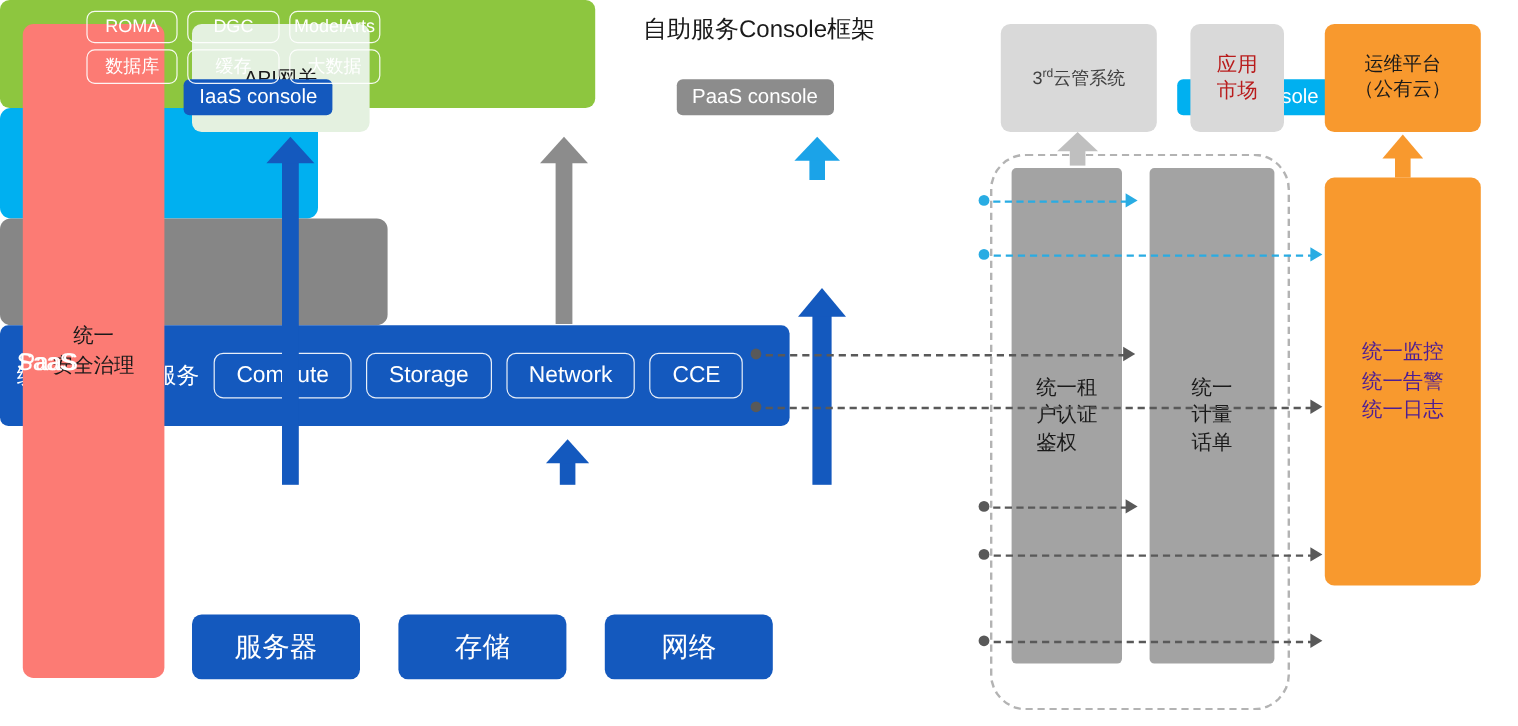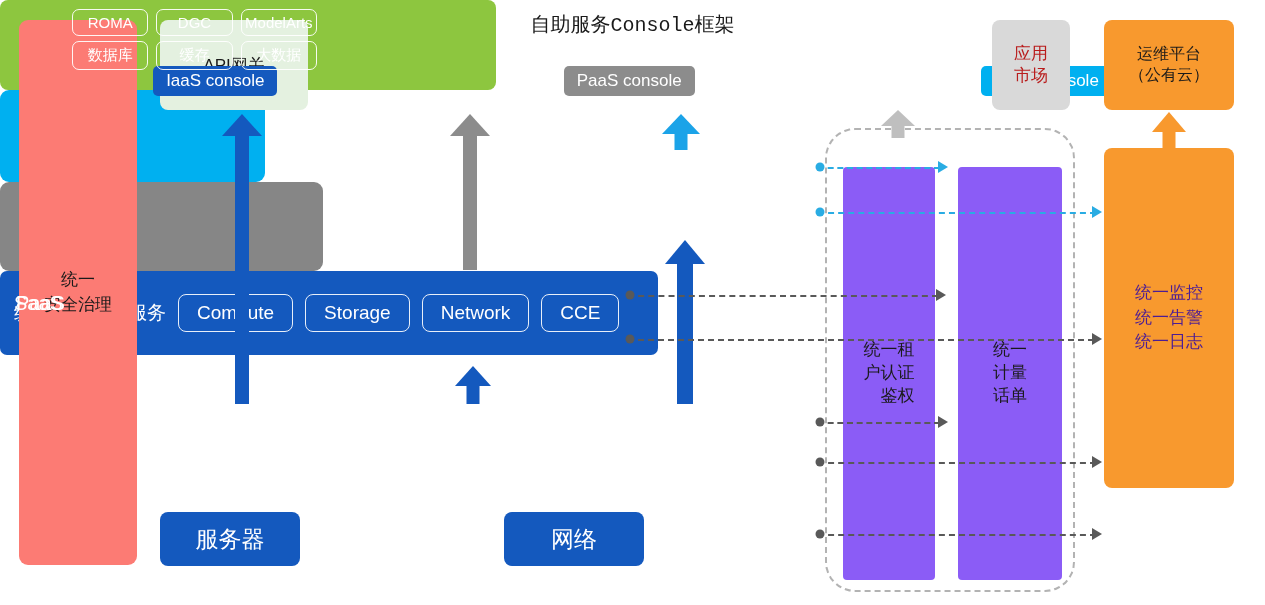--- a/index.html
+++ b/index.html
@@ -29,21 +29,21 @@
   }
 
   
   .panel-console {
     left: 322px; top: 20px; width: 496px; height: 90px;
     background: #8dc63f; border-radius: 8px;
     display: block;
   }
   .console-title {
     position: absolute; left: 0; top: 11px; width: 100%;
-    text-align: center; font-size: 20px; color: #1a1a1a; font-family: Liberation Mono, monospace;
+    text-align: center; font-size: 20px; color: #1a1a1a;
   }
   .console-chips {
     position: absolute; left: 0; top: 66px; width: 100%;
     display: flex; justify-content: space-around; align-items: flex-start;
     padding: 0 10px;
   }
   .chip {
     border-radius: 5px; color: #fff; font-size: 17px;
     padding: 5px 13px; white-space: nowrap;
   }
@@ -132,23 +132,23 @@
   .hw2 { left: 332px; width: 140px; }
   .hw3 { left: 504px; width: 140px; }
   .hw4 { left: 676px; width: 142px; }
 
   
   .dashed-zone {
     position: absolute; left: 825px; top: 128px; width: 250px; height: 464px;
     border: 2.4px dashed #b3b3b3; border-radius: 30px;
   }
   .svc-col {
-    position: absolute; background: #8b5cf6; border-radius: 4px;
+    position: absolute; background: #a3a3a3; border-radius: 4px;
     color: #1a1a1a; font-size: 17px; line-height: 1.35; white-space: pre-line;
-    display: flex; align-items: center; justify-content: center; text-align: right; margin-top: 27px;
+    display: flex; align-items: center; justify-content: center; text-align: left;
   }
   .svc-auth  { left: 843px; top: 140px; width: 92px;  height: 413px; }
   .svc-meter { left: 958px; top: 140px; width: 104px; height: 413px; }
 
   
   .arrow-up { position: absolute; }
   .arrow-up .shaft { position: absolute; left: 50%; transform: translateX(-50%); bottom: 0; }
   .arrow-up .head {
     position: absolute; left: 50%; transform: translateX(-50%); top: 0;
     width: 0; height: 0; border-style: solid; border-color: transparent;
@@ -183,20 +183,23 @@
 
   <div class="panel-console">
     <div class="console-title">自助服务Console框架</div>
     <div class="console-chips">
       <span class="chip iaas">IaaS console</span>
       <span class="chip paas">PaaS console</span>
       <span class="chip saas">SaaS console</span>
     </div>
   </div>
 
+  <div class="box panel-3rd">
+    <span><span>3</span><sup>rd</sup><span>云管系统</span></span>
+  </div>
   <div class="box panel-market">应用
 市场</div>
 
   <div class="box panel-opstop">运维平台
 （公有云）</div>
   <div class="box panel-opsbody">统一监控
 统一告警
 统一日志</div>
 
   <div class="panel-saas">
@@ -217,20 +220,21 @@
 
   <div class="panel-infra">
     <span class="infra-label">统一基础设施服务</span>
     <span class="infra-chip">Compute</span>
     <span class="infra-chip">Storage</span>
     <span class="infra-chip">Network</span>
     <span class="infra-chip">CCE</span>
   </div>
 
   <div class="box hw hw1">服务器</div>
+  <div class="box hw hw2">存储</div>
   <div class="box hw hw3">网络</div>
 
   <div class="dashed-zone"></div>
   <div class="svc-col svc-auth">统一租
 户认证
 鉴权</div>
   <div class="svc-col svc-meter">统一
 计量
 话单</div>
 

